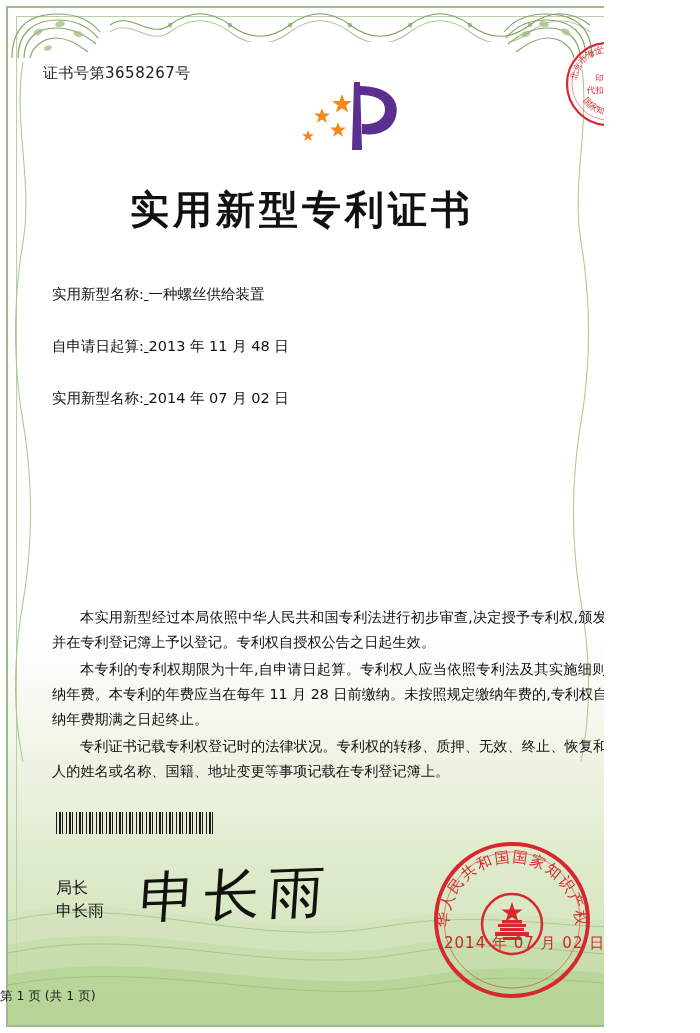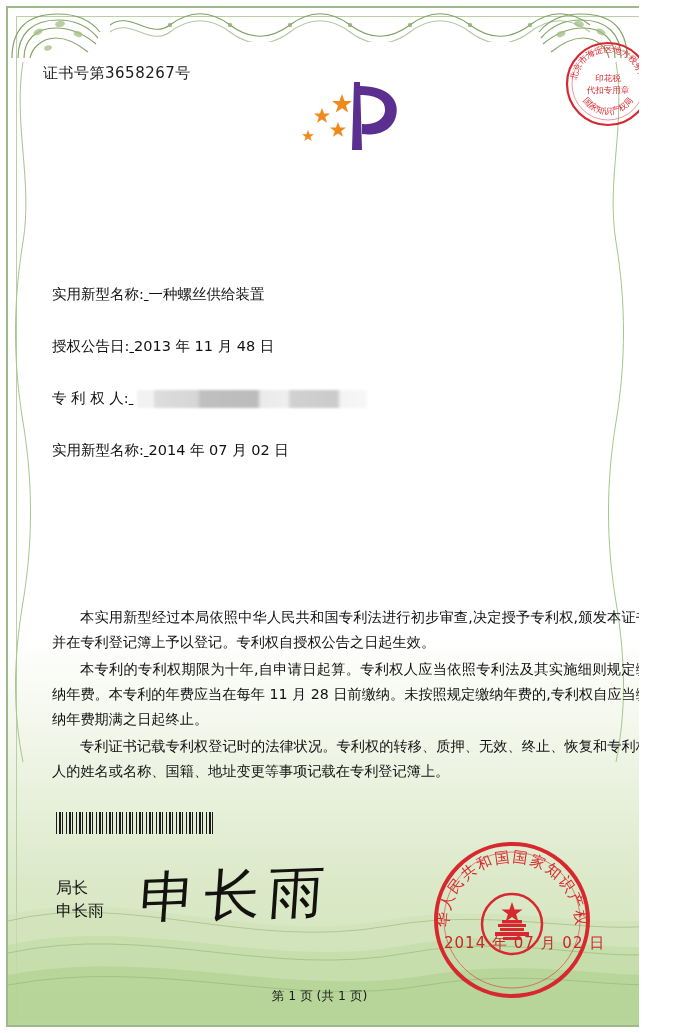--- a/index.html
+++ b/index.html
@@ -9,21 +9,20 @@
   }
   body {
     font-family: "DejaVu Sans", "Liberation Sans", sans-serif;
   }
   #page {
     position: relative;
     width: 604px;
     height: 1033px;
     overflow: hidden;
     background: #ffffff;
-    padding-left: 35px;
   }
 
   
   .border-outer {
     position: absolute;
     left: 6px; top: 6px;
     width: 688px; height: 1021px;
     box-sizing: border-box;
     border: 2px solid #9fb98c;
     background:
@@ -201,21 +200,21 @@
     color: #c8262d;
     letter-spacing: 1px;
     white-space: nowrap;
     font-family: "DejaVu Sans", "Liberation Sans", sans-serif;
   }
 
   .page-footer {
     position: absolute;
     left: 0; right: 0;
     bottom: 28px;
-    text-align: center;
+    text-align: left;
     font-size: 12.5px;
     color: #1a1a1a;
   }
 </style>
 </head>
 <body>
 
 <div id="page">
 
   <div class="border-outer"></div>
@@ -310,33 +309,30 @@
         <textPath href="#arcTop" startOffset="50%" text-anchor="middle">北京市海淀区地方税务局</textPath>
       </text>
       <text font-size="8.5" fill="#d8282f" font-family="DejaVu Sans, sans-serif">
         <textPath href="#arcBot" startOffset="50%" text-anchor="middle">国家知识产权局</textPath>
       </text>
       <text x="44" y="41" font-size="8.5" fill="#d8282f" text-anchor="middle" font-family="DejaVu Sans, sans-serif">印花税</text>
       <text x="44" y="53" font-size="8.5" fill="#d8282f" text-anchor="middle" font-family="DejaVu Sans, sans-serif">代扣专用章</text>
     </svg>
   </div>
 
+  <div class="title">实用新型专利证书</div>
 
   <div class="fields">
     <div class="field-row">
       <span class="field-label">实用新型名称:</span>
       <span class="field-value">一种螺丝供给装置</span>
     </div>
     <div class="field-row">
-      <span class="field-label">授权公告日:</span>
+      <span class="field-label">自申请日起算:</span>
       <span class="field-value">2013 年 11 月 48 日</span>
-    </div>
-    <div class="field-row">
-      <span class="field-label">专  利  权  人:</span>
-      <span class="redacted"></span>
     </div>
     <div class="field-row">
       <span class="field-label">实用新型名称:</span>
       <span class="field-value">2014 年 07 月 02 日</span>
     </div>
   </div>
 
   <div class="body-text">
     <p>本实用新型经过本局依照中华人民共和国专利法进行初步审查,决定授予专利权,颁发本证书并在专利登记簿上予以登记。专利权自授权公告之日起生效。</p>
     <p>本专利的专利权期限为十年,自申请日起算。专利权人应当依照专利法及其实施细则规定缴纳年费。本专利的年费应当在每年 11 月 28 日前缴纳。未按照规定缴纳年费的,专利权自应当缴纳年费期满之日起终止。</p>

